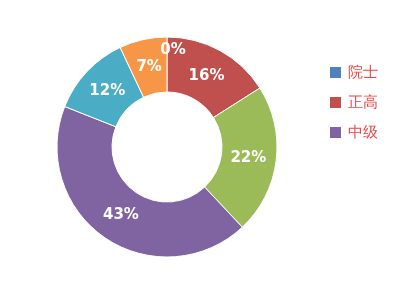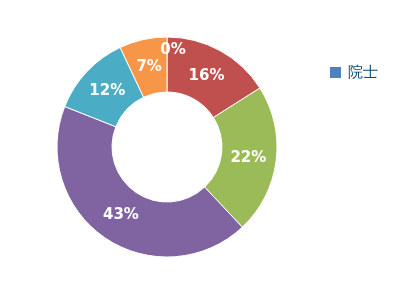--- a/index.html
+++ b/index.html
@@ -50,21 +50,21 @@
   }
   .legend-swatch {
     width: 11px;
     height: 11px;
     flex: 0 0 11px;
     margin-right: 7px;
   }
   .legend-label {
     font-family: "DejaVu Sans", "Liberation Sans", sans-serif;
     font-size: 15px;
-    color: #0c4a6e;
+    color: #ef4444;
     line-height: 1;
     white-space: nowrap;
   }
 </style>
 </head>
 <body>
 
 <div id="chart-root">
 
   <div id="donut-area">
@@ -86,15 +86,23 @@
           <text x="149.1122542054835" y="66.97482552102271" class="slice-label">7%</text>
         </g>
     </svg>
   </div>
 
   <div id="legend">
       <div class="legend-item">
         <span class="legend-swatch" style="background: rgb(79, 129, 189);"></span>
         <span class="legend-label">院士</span>
       </div>
+      <div class="legend-item">
+        <span class="legend-swatch" style="background: rgb(192, 80, 77);"></span>
+        <span class="legend-label">正高</span>
+      </div>
+      <div class="legend-item">
+        <span class="legend-swatch" style="background: rgb(128, 100, 162);"></span>
+        <span class="legend-label">中级</span>
+      </div>
     </div>
 
 </div>
 
 </body></html>

